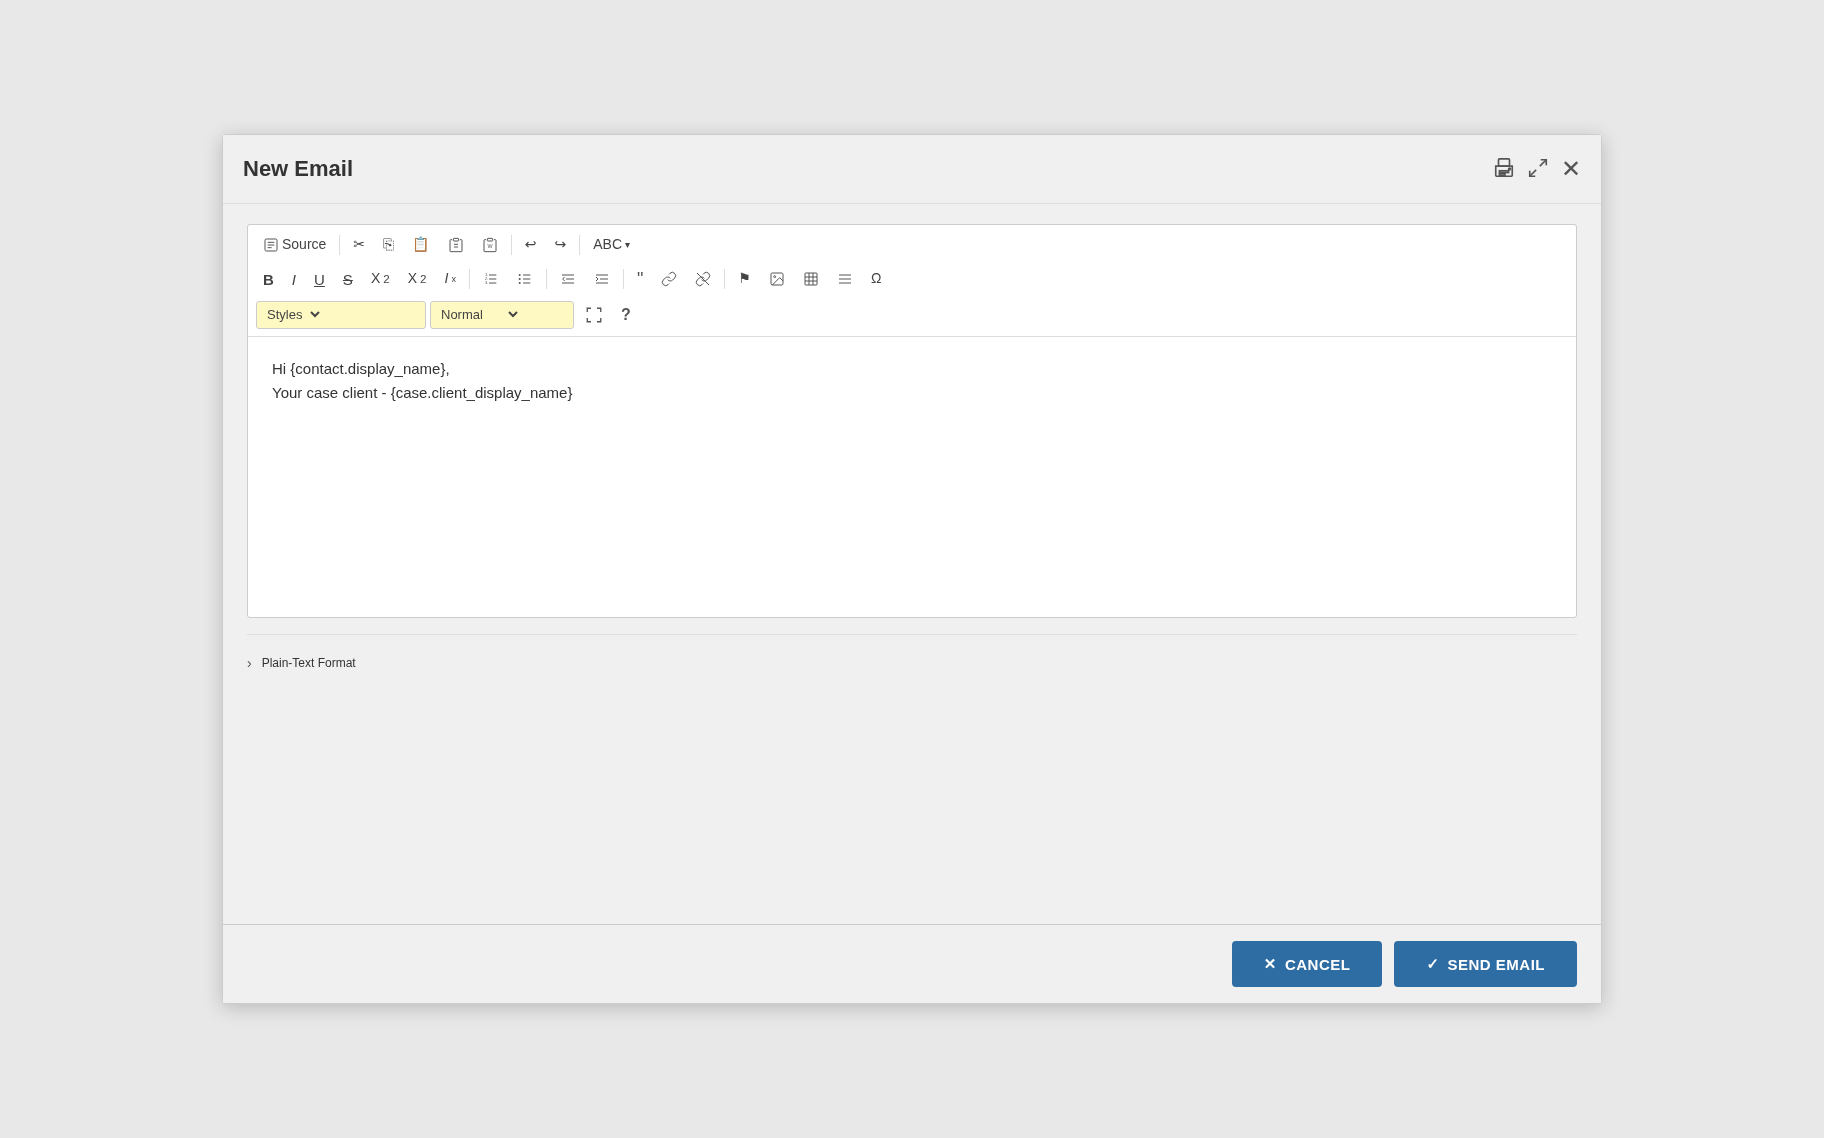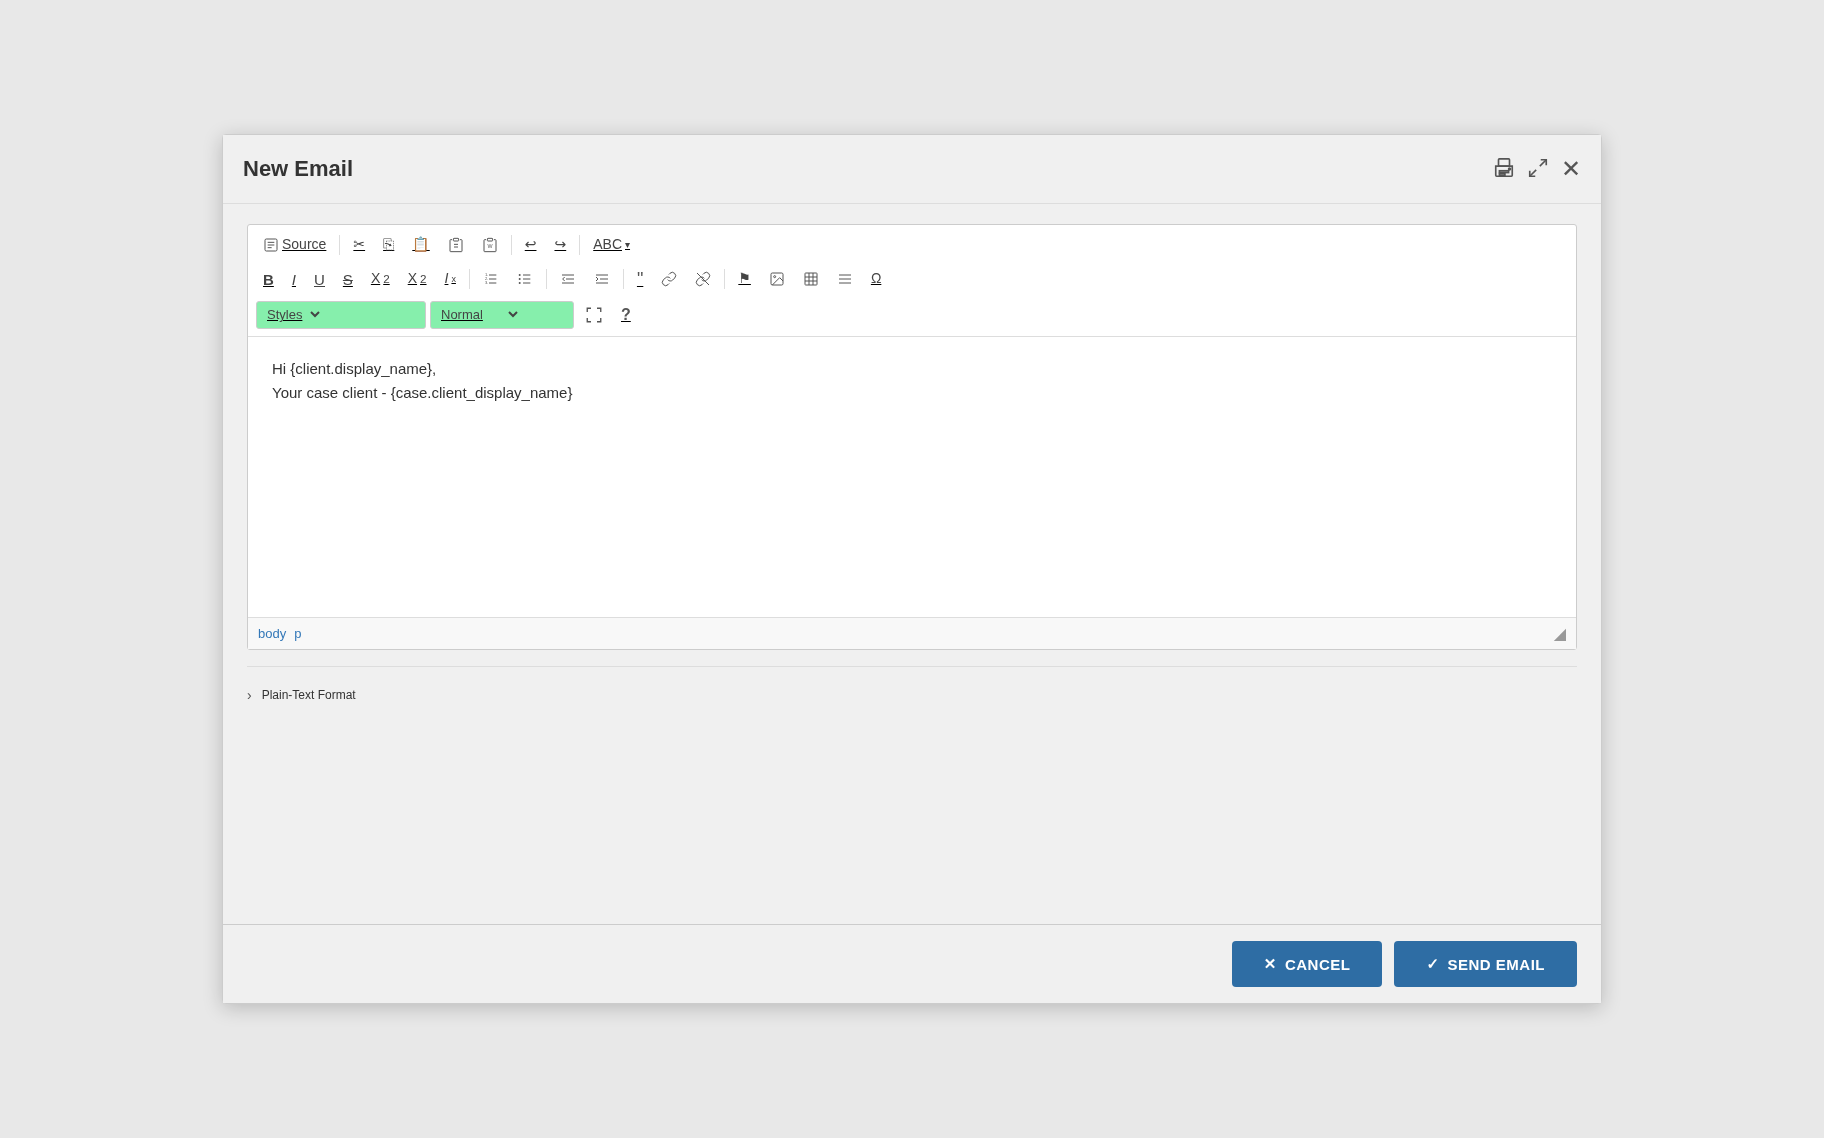--- a/index.html
+++ b/index.html
@@ -59,21 +59,20 @@
       border-radius: 3px;
       display: flex;
       flex-direction: column;
     }
     .toolbar {
       border-bottom: 1px solid #ddd;
       padding: 6px 8px;
       display: flex;
       flex-direction: column;
       gap: 4px;
-      text-decoration: underline;
     }
     .toolbar-row {
       display: flex;
       align-items: center;
       gap: 4px;
       flex-wrap: wrap;
     }
     .toolbar-btn {
       background: none;
       border: 1px solid transparent;
@@ -98,21 +97,21 @@
       margin: 0 2px;
     }
     .toolbar-select {
       height: 28px;
       border: 1px solid #ccc;
       border-radius: 3px;
       padding: 2px 6px;
       font-size: 13px;
       color: #444;
       cursor: pointer;
-      background: #86efac;
+      background: #fef9c3;
       display: flex;
       align-items: center;
       gap: 6px;
     }
     .toolbar-select select {
       border: none;
       background: transparent;
       font-size: 13px;
       color: #444;
       cursor: pointer;
@@ -395,31 +394,24 @@
               <polyline points="21 8 21 3 16 3"></polyline>
               <polyline points="3 16 3 21 8 21"></polyline>
               <polyline points="16 21 21 21 21 16"></polyline>
             </svg>
           </button>
           <button class="toolbar-btn" style="font-size:16px; font-weight:bold; color:#555;">?</button>
         </div>
       </div>
 
       <div class="editor-content" contenteditable="true" style="">
-        <p>Hi {client.display_name},</p>
+        <p>Hi {contact.display_name},</p>
         <p>Your case client - {case.client_display_name}</p>
       </div>
 
-      <div class="editor-footer">
-        <div class="editor-path">
-          <span>body</span>
-          <span>p</span>
-        </div>
-        <span class="resize-handle">◢</span>
-      </div>
     </div>
 
     <div class="plain-text-section">
       <div class="plain-text-header">
         <span class="chevron-icon">›</span>
         <span class="plain-text-label">Plain-Text Format</span>
       </div>
     </div>
   </div>
 

